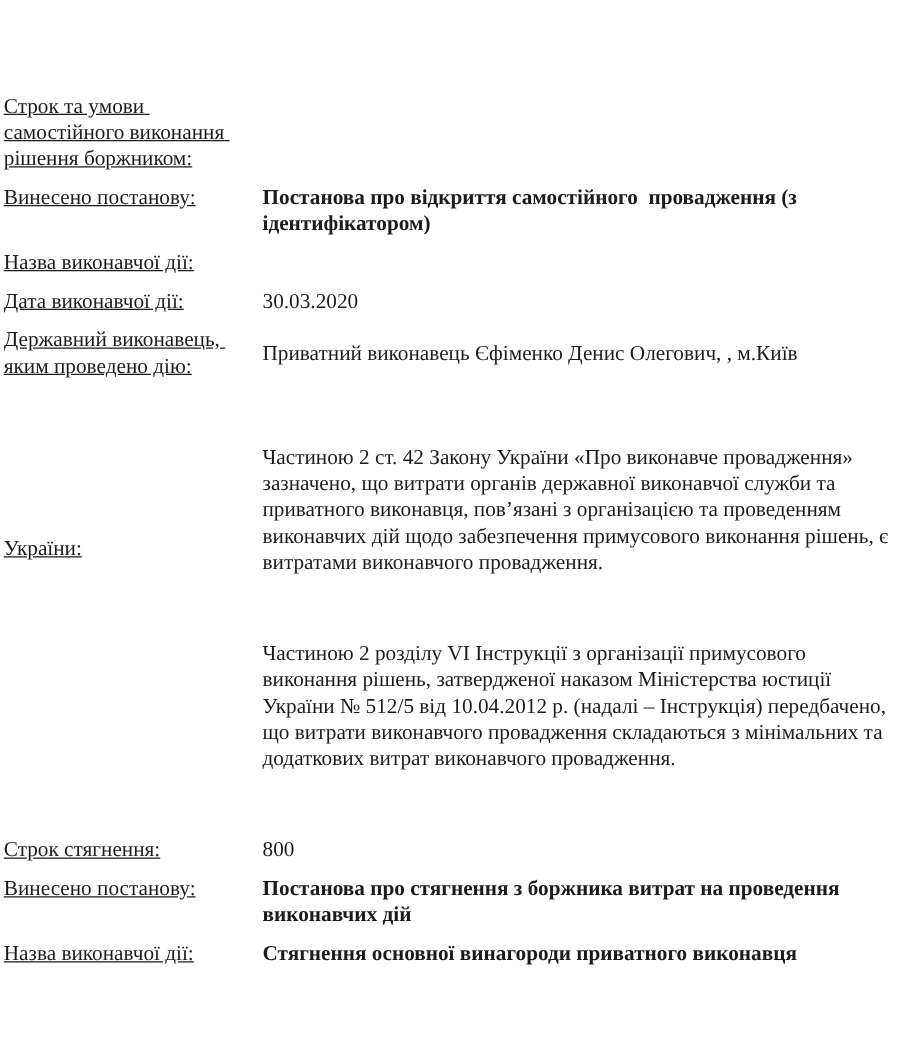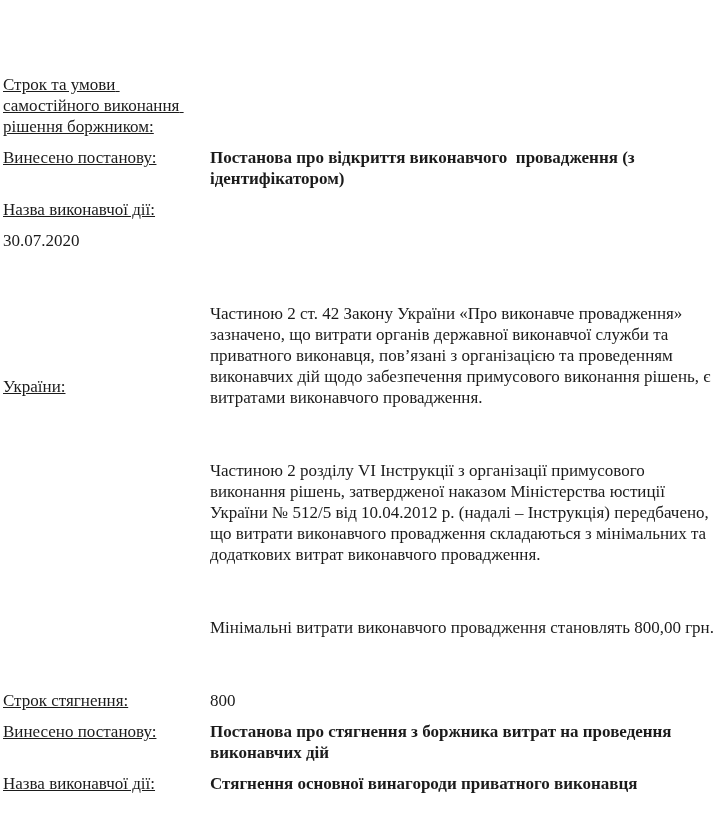--- a/index.html
+++ b/index.html
@@ -41,38 +41,42 @@
 
 <div class="doc">
 
   <div class="row">
     <div class="label">Строк та умови самостійного виконання рішення боржником:</div>
     <div class="value"></div>
   </div>
 
   <div class="row">
     <div class="label">Винесено постанову:</div>
-    <div class="value bold">Постанова про відкриття виконавчого  провадження (з ідентифікатором)</div>
+    <div class="value bold">Постанова про відкриття самостійного  провадження (з ідентифікатором)</div>
   </div>
 
   <div class="row">
     <div class="label">Назва виконавчої дії:</div>
   </div>
 
   <div class="row">
-    <div class="value">30.07.2020</div>
+    <div class="label">Дата виконавчої дії:</div>
+    <div class="value">30.03.2020</div>
   </div>
 
+  <div class="row v-center">
+    <div class="label">Державний виконавець, яким проведено дію:</div>
+    <div class="value">Приватний виконавець Єфіменко Денис Олегович, , м.Київ</div>
+  </div>
 
   <div class="row pidstava">
     <div class="label">України:</div>
     <div class="value paras">
       <p>Частиною 2 ст. 42 Закону України «Про виконавче провадження» зазначено, що витрати органів державної виконавчої служби та приватного виконавця, пов’язані з організацією та проведенням виконавчих дій щодо забезпечення примусового виконання рішень, є витратами виконавчого провадження.</p>
       <p>Частиною 2 розділу VI Інструкції з організації примусового виконання рішень, затвердженої наказом Міністерства юстиції України № 512/5 від 10.04.2012 р. (надалі – Інструкція) передбачено, що витрати виконавчого провадження складаються з мінімальних та додаткових витрат виконавчого провадження.</p>
-      <p>Мінімальні витрати виконавчого провадження становлять 800,00 грн.</p>
     </div>
   </div>
 
   <div class="row">
     <div class="label">Строк стягнення:</div>
     <div class="value">800</div>
   </div>
 
   <div class="row">
     <div class="label">Винесено постанову:</div>

